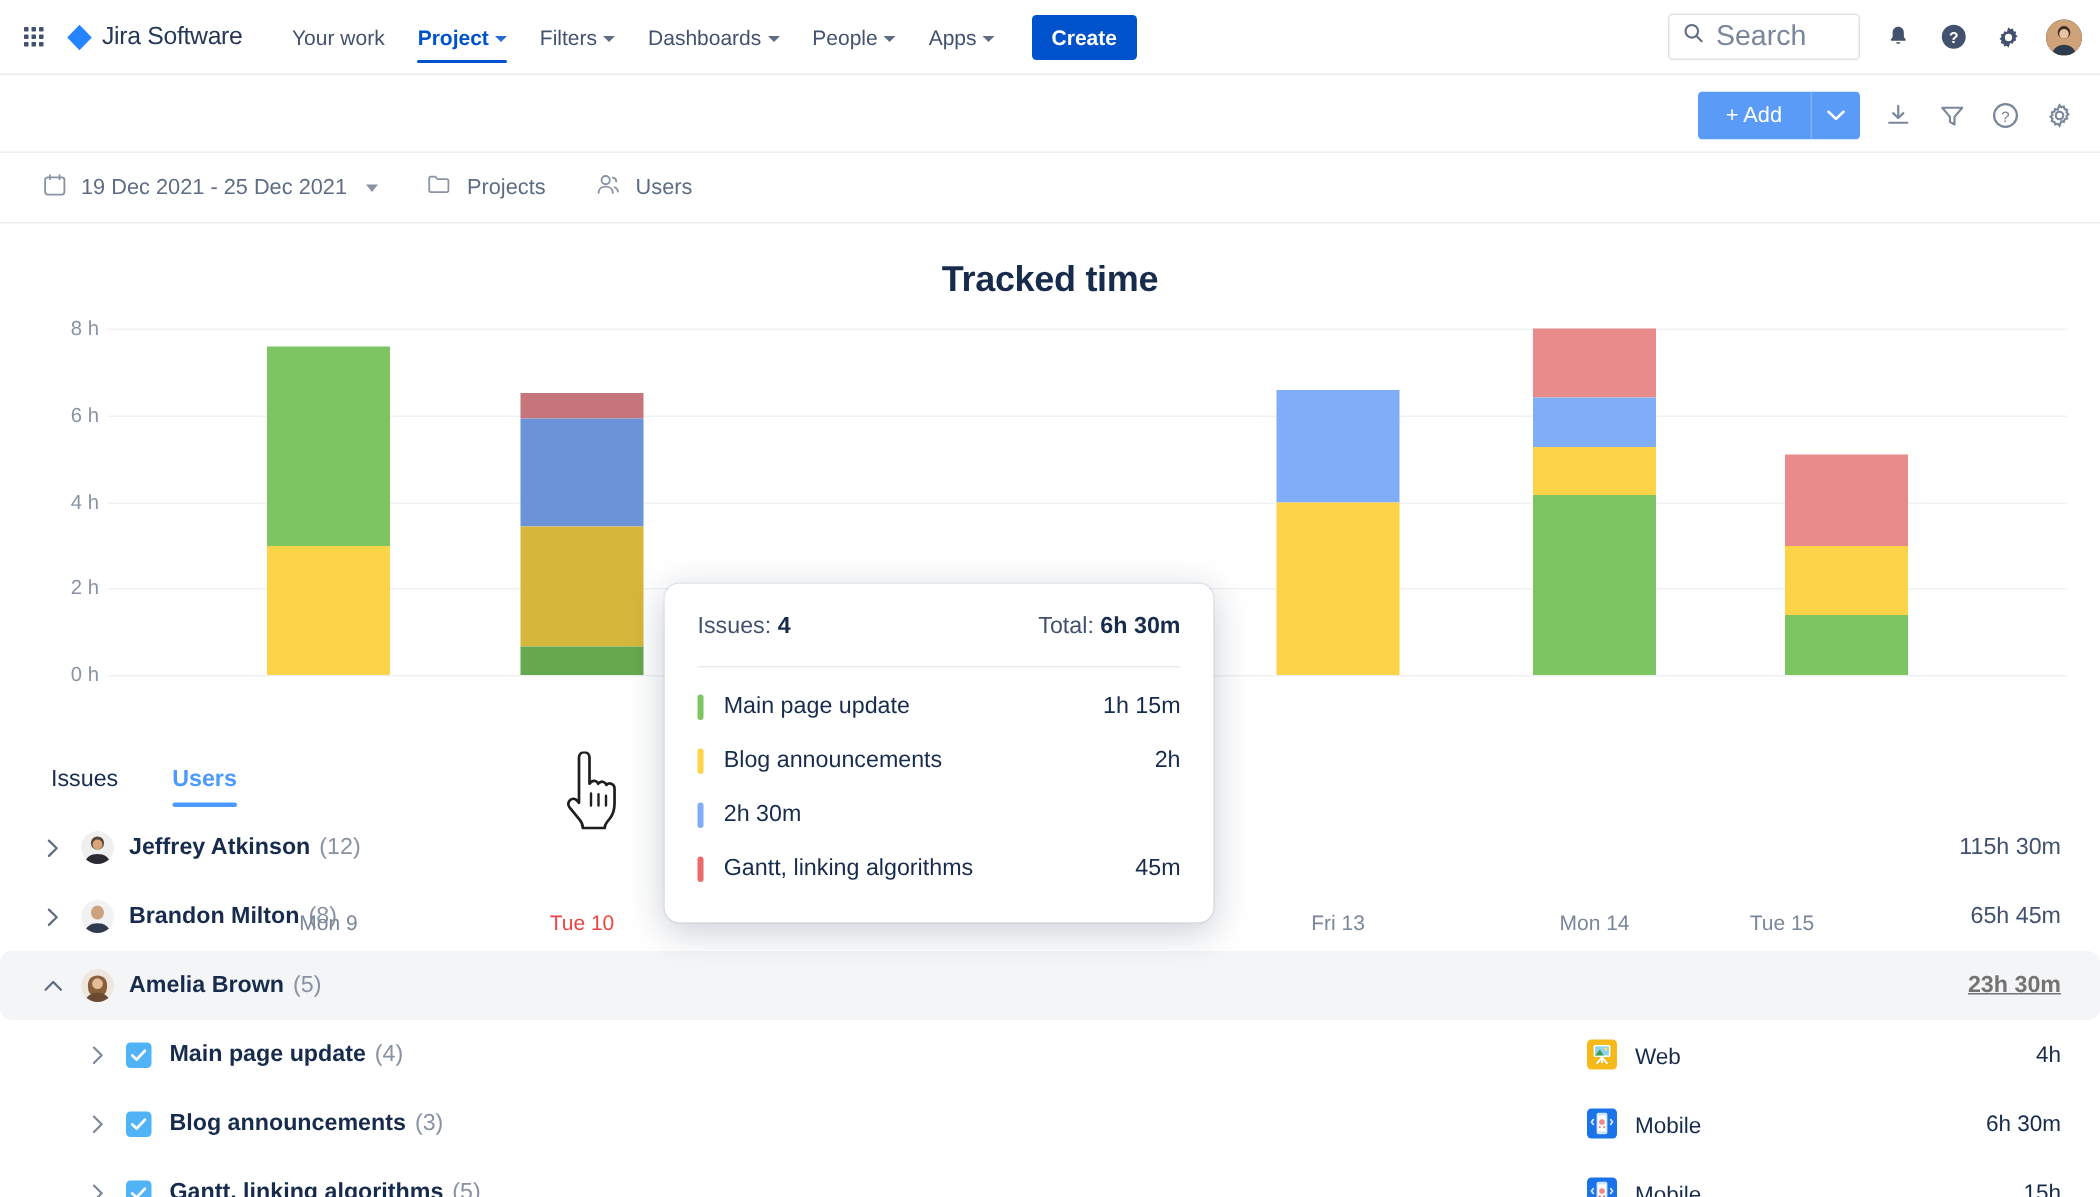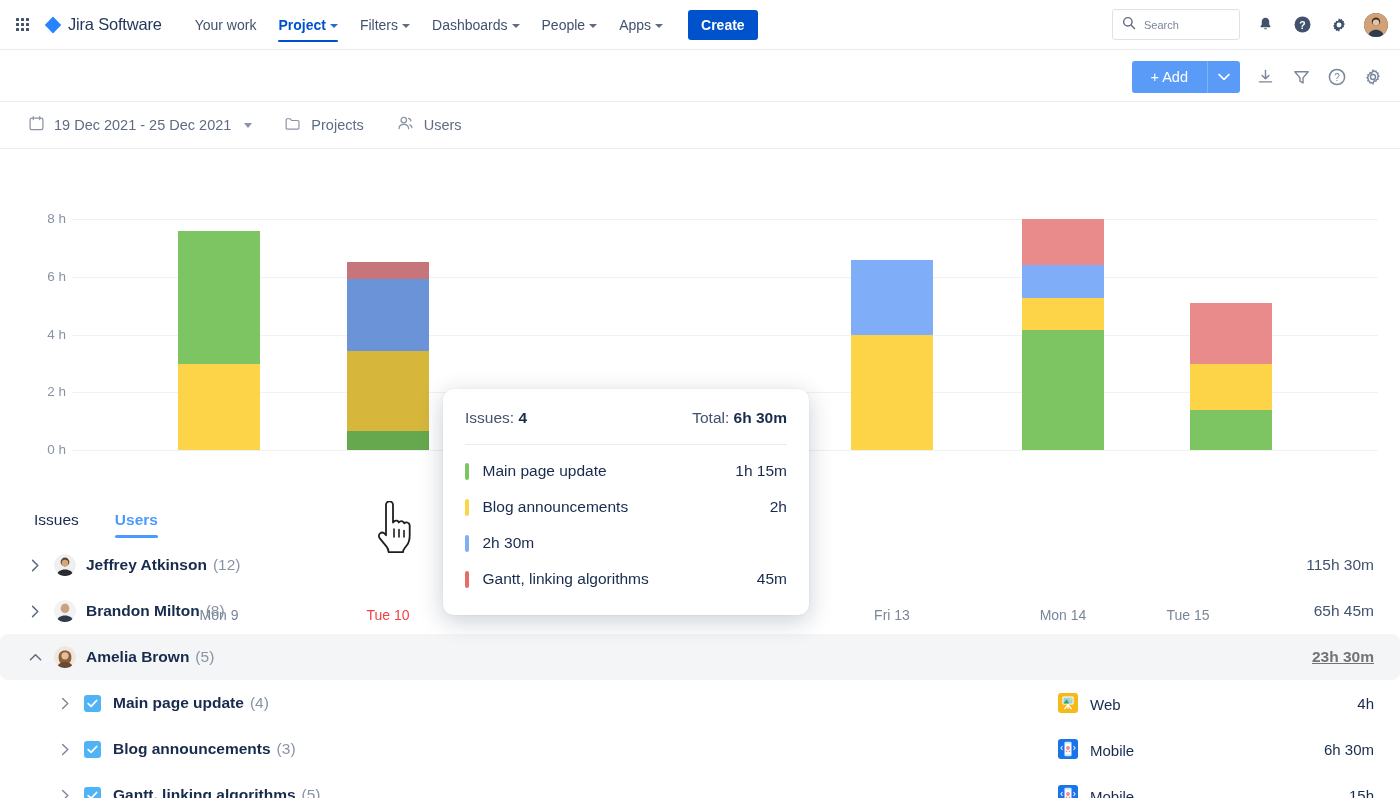--- a/index.html
+++ b/index.html
@@ -51,21 +51,21 @@
     cursor: pointer; font-family: inherit;
   }
 
   .topnav-right { margin-left: auto; display: flex; align-items: center; gap: 13px; }
   .search-box {
     display: flex; align-items: center; gap: 8px;
     width: 128px; height: 31px;
     border: 1px solid #dfe1e6; border-radius: 3px;
     padding: 0 9px; background: #fff; cursor: text;
   }
-  .search-box .ph { font-size: 11px; color: #7a869a; }
+  .search-box .ph { font-size: 19px; color: #7a869a; }
   .icon-btn { width: 24px; height: 24px; display: flex; align-items: center; justify-content: center; cursor: pointer; }
   .avatar-top { width: 24px; height: 24px; border-radius: 50%; overflow: hidden; cursor: pointer; background: #6b4f3f; }
 
   
   .tabsrow {
     height: 52px; display: flex; align-items: flex-end;
     padding: 0 16px 0 0; border-bottom: 1px solid #ebecf0; position: relative;
   }
   .tabs { display: flex; align-items: flex-end; height: 100%; padding-left: 14px; }
   .tab {
@@ -338,20 +338,21 @@
         <path d="M3.2 15.4c0-2.8 2.3-4.4 5-4.4s5 1.6 5 4.4"></path>
         <path d="M13.2 4.6c1.5.3 2.4 1.4 2.4 2.7"></path>
         <path d="M14.6 11.4c1.3.6 2.1 1.6 2.2 3"></path>
       </svg>
     </span>
     <span>Users</span>
   </div>
 </div>
 
 <div class="chart-wrap">
+  <div class="chart-title">Tracked time</div>
 
   <div class="plot">
 
     <div class="gridline" style="top:70px"></div>
     <div class="gridline" style="top:128px"></div>
     <div class="gridline" style="top:186px"></div>
     <div class="gridline" style="top:243px"></div>
     <div class="gridline" style="top:301px"></div>
 
     <div class="ylab" style="top:70px">8 h</div>

